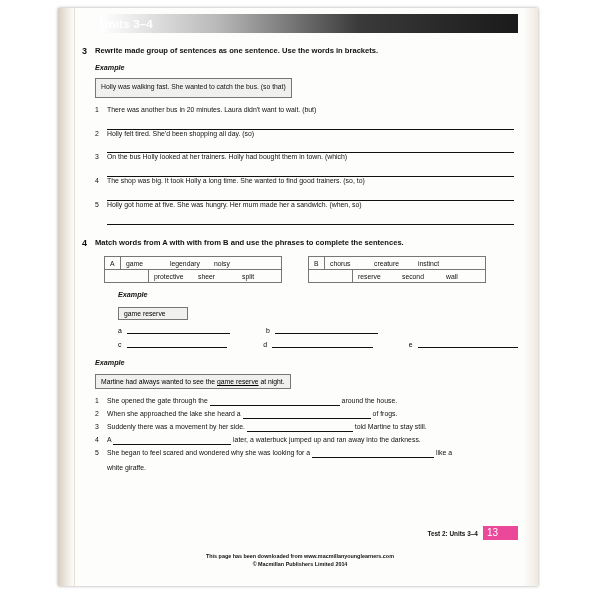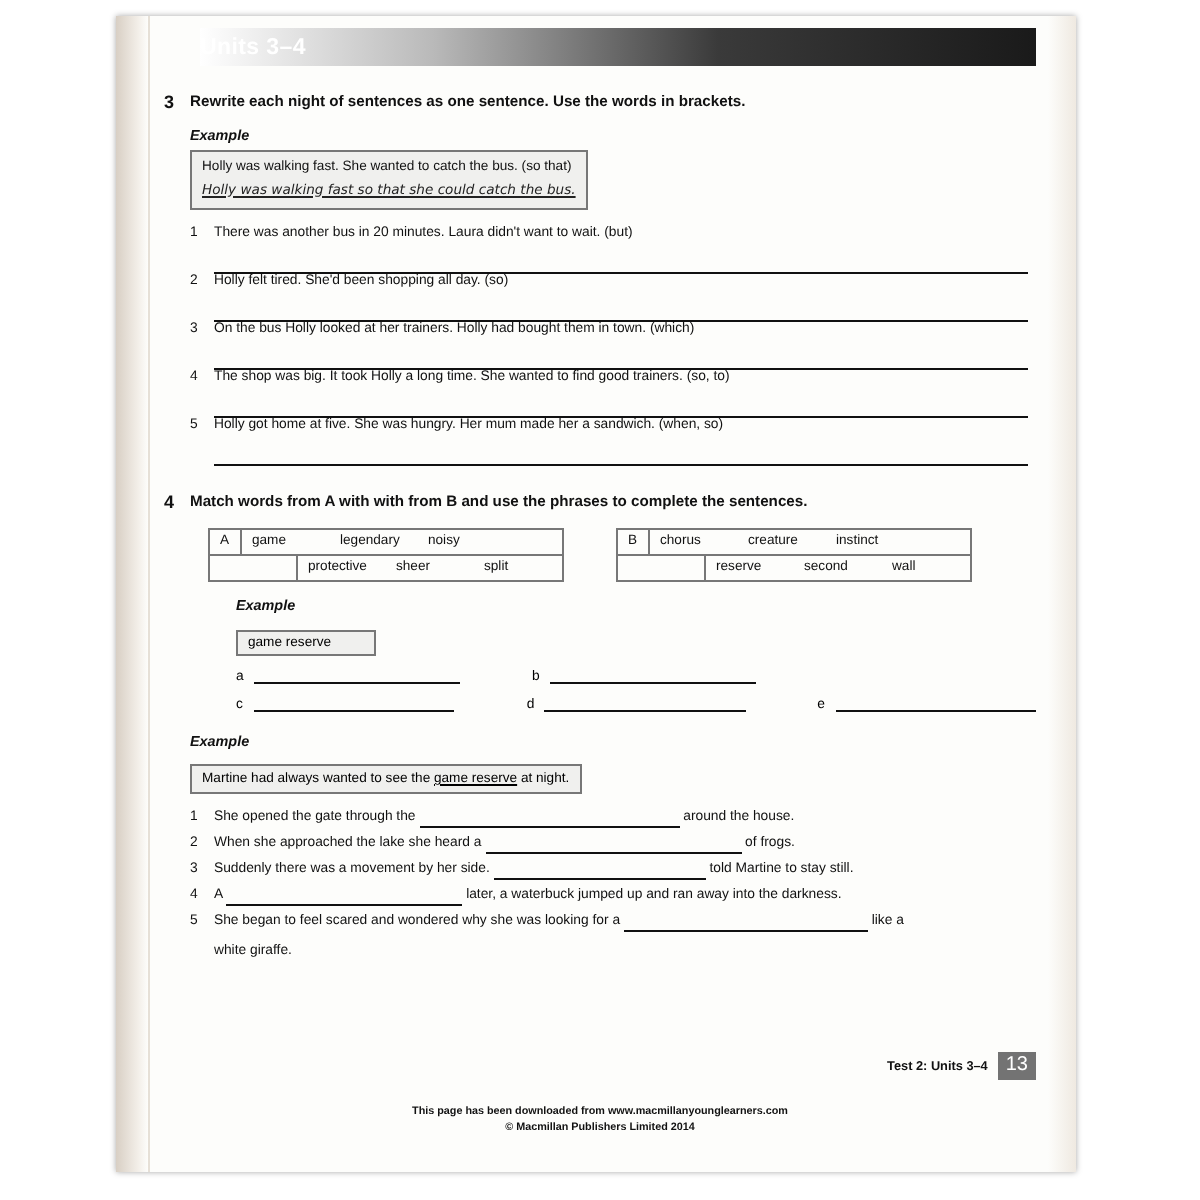--- a/index.html
+++ b/index.html
@@ -245,25 +245,25 @@
     display: flex;
     align-items: center;
   }
   .footer-ref {
     font-size: 6.4px;
     color: #111;
     font-weight: bold;
     margin-right: 5px;
   }
   .page-number {
-    background: #737373;
+    background: #ec4899;
     color: #fff;
     font-size: 10px;
     font-weight: normal;
-    padding: 1px 4px 2px 4px;
+    padding: 1px 20px 2px 4px;
   }
 
   .bottom-note {
     position: absolute;
     left: 0;
     right: 0;
     bottom: 6px;
     text-align: center;
     font-size: 5.4px;
     font-weight: bold;
@@ -282,30 +282,27 @@
 
   <div class="content">
 
     <div class="header-bar">
       <div class="header-title">Units 3–4</div>
     </div>
 
     <div class="exercise">
       <div class="ex-head">
         <div class="ex-num">3</div>
-        <div class="ex-title">Rewrite each night of sentences as one sentence. Use the words in brackets.</div>
+        <div class="ex-title">Rewrite made group of sentences as one sentence. Use the words in brackets.</div>
       </div>
 
       <div class="body-indent">
         <div class="example-label">Example</div>
         <div class="example-box">
           <div>Holly was walking fast. She wanted to catch the bus. (so that)</div>
-          <div class="hand">
-            <span class="u">Holly was walking fast so that she could catch the bus.</span>
-          </div>
         </div>
 
         <div class="q-list">
           <div class="q-row">
             <div class="q-num">1</div>
             <div class="q-text">There was another bus in 20 minutes. Laura didn't want to wait. (but)</div>
           </div>
           <div class="answer-rule"></div>
 
           <div class="q-row">

